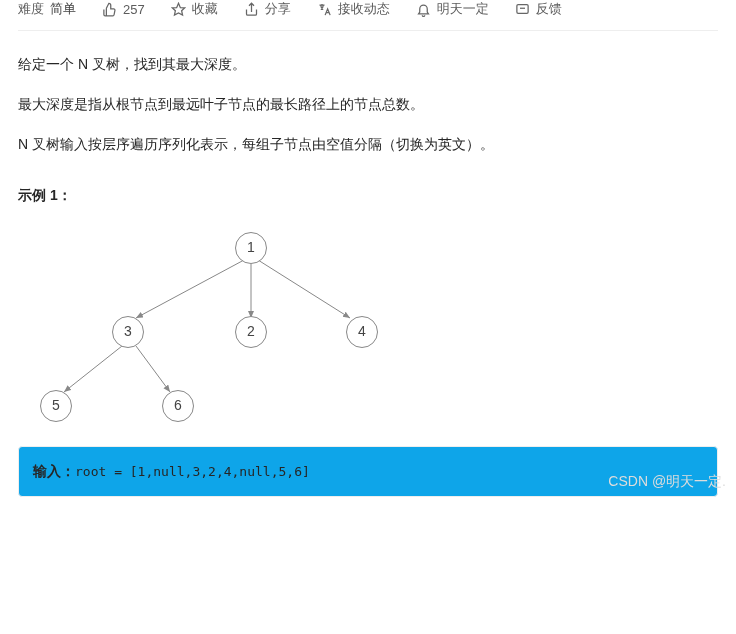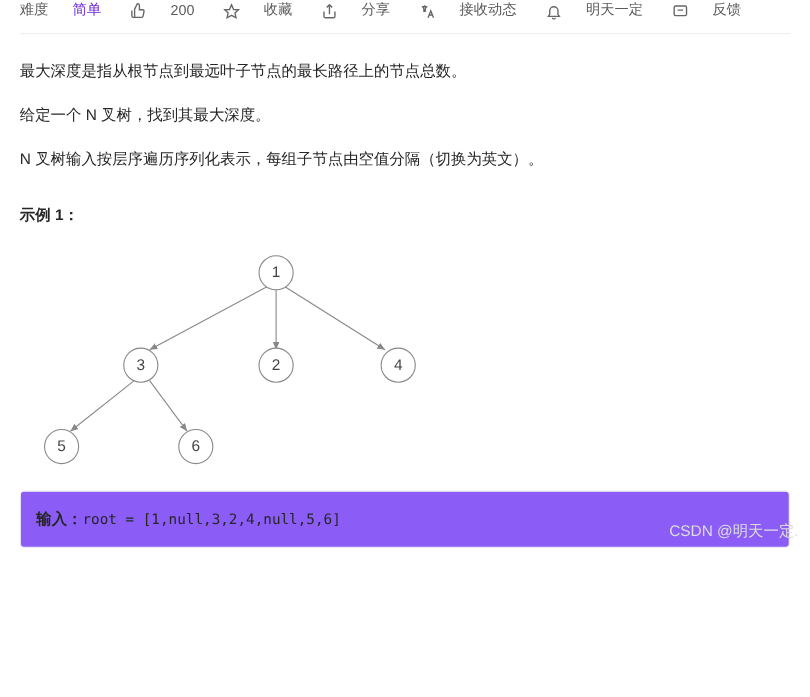--- a/index.html
+++ b/index.html
@@ -21,40 +21,40 @@
     display: flex;
     align-items: center;
     gap: 26px;
     font-size: 13px;
     color: #5c5c5c;
     padding-bottom: 12px;
     border-bottom: 1px solid #eee;
   }
   .meta-item {
     display: flex;
-    align-items: flex-end;
-    gap: 22px;
+    align-items: center;
+    gap: 6px;
     cursor: pointer;
   }
   .difficulty-label { color: #5c5c5c; }
-  .difficulty-value { color: #6d28d9; }
+  .difficulty-value { color: #404040; }
   .icon { display:inline-flex; width:15px; height:15px; color:#666; }
   .icon svg { width:100%; height:100%; }
   .desc { padding-top: 22px; font-size: 14px; line-height: 1.7; color:#262626;}
   .desc p { margin: 0 0 16px 0; }
   .example-title { font-weight:600; margin: 28px 0 18px; font-size:14px; }
   .tree-box { width: 380px; height:200px; margin: 0 0 20px 0; position:relative; }
   .tree-svg { position:absolute; inset:0; }
   .tnode {
     position:absolute; width:32px; height:32px; border:1px solid #888; border-radius:50%;
     background:#fff; display:flex; align-items:center; justify-content:center;
     font-size:14px; color:#444; transform:translate(-50%,-50%);
   }
   .code-block {
-    background:#8b5cf6; border:1px solid #eee; border-radius:4px;
+    background:#0ea5e9; border:1px solid #eee; border-radius:4px;
     padding:12px 14px; font-size:14px; line-height:1.8;
   }
   .code-block .lbl { font-weight:600; }
   .code-block code { font-family: Menlo, Consolas, monospace; font-size:13px; }
   .watermark {
     position:absolute; right:10px; bottom:6px; color:#dcdcdc; font-size:14px;
     pointer-events:none; user-select:none;
   }
 </style>
 </head>
@@ -66,21 +66,21 @@
     <div class="meta-item">
       <span class="difficulty-label">难度</span>
       <span class="difficulty-value">简单</span>
     </div>
     <div class="meta-item">
       <span class="icon">
           <svg viewBox="0 0 24 24" fill="none" stroke="currentColor" stroke-width="2">
             <path d="M7 22V10M3 12v8a2 2 0 002 2h12.3a2 2 0 002-1.6l1.4-7a2 2 0 00-2-2.4H14V5a3 3 0 00-3-3l-4 8"></path>
           </svg>
         </span>
-      <span>200</span>
+      <span>257</span>
     </div>
     <div class="meta-item">
       <span class="icon">
           <svg viewBox="0 0 24 24" fill="none" stroke="currentColor" stroke-width="2">
             <polygon points="12 2 15 9 22 9.3 17 14 18.5 21 12 17.5 5.5 21 7 14 2 9.3 9 9"></polygon>
           </svg>
         </span>
       <span>收藏</span>
     </div>
     <div class="meta-item">
@@ -112,22 +112,22 @@
           <svg viewBox="0 0 24 24" fill="none" stroke="currentColor" stroke-width="2">
             <rect x="3" y="4" width="18" height="14" rx="2"></rect>
             <path d="M8 10h8"></path>
           </svg>
         </span>
       <span>反馈</span>
     </div>
   </div>
 
   <div class="desc">
+    <p>给定一个 N 叉树，找到其最大深度。</p>
     <p>最大深度是指从根节点到最远叶子节点的最长路径上的节点总数。</p>
-    <p>给定一个 N 叉树，找到其最大深度。</p>
     <p>N 叉树输入按层序遍历序列化表示，每组子节点由空值分隔（切换为英文）。</p>
 
     <div class="example-title">示例 1：</div>
 
     <div class="tree-box">
       <svg class="tree-svg" viewBox="0 0 380 200">
         <defs>
           <marker id="arr" markerWidth="8" markerHeight="8" refX="7" refY="3" orient="auto">
             <path d="M0,0 L7,3 L0,6 Z" fill="#888"></path>
           </marker>

